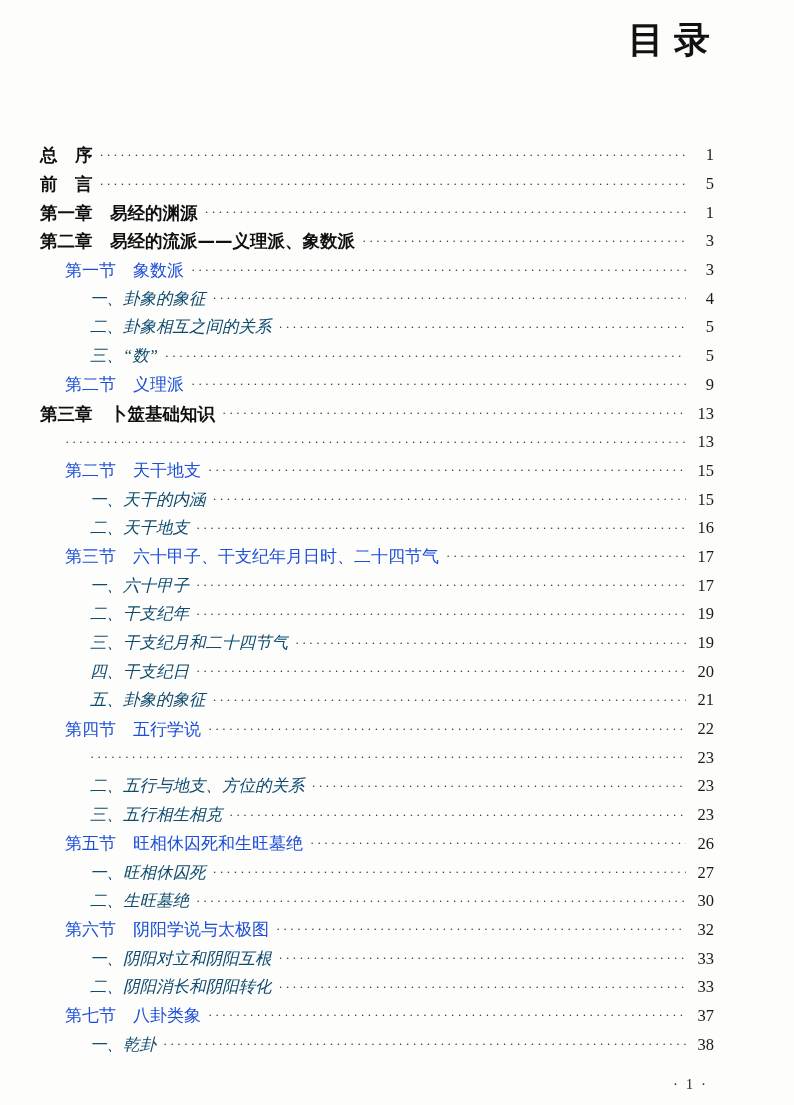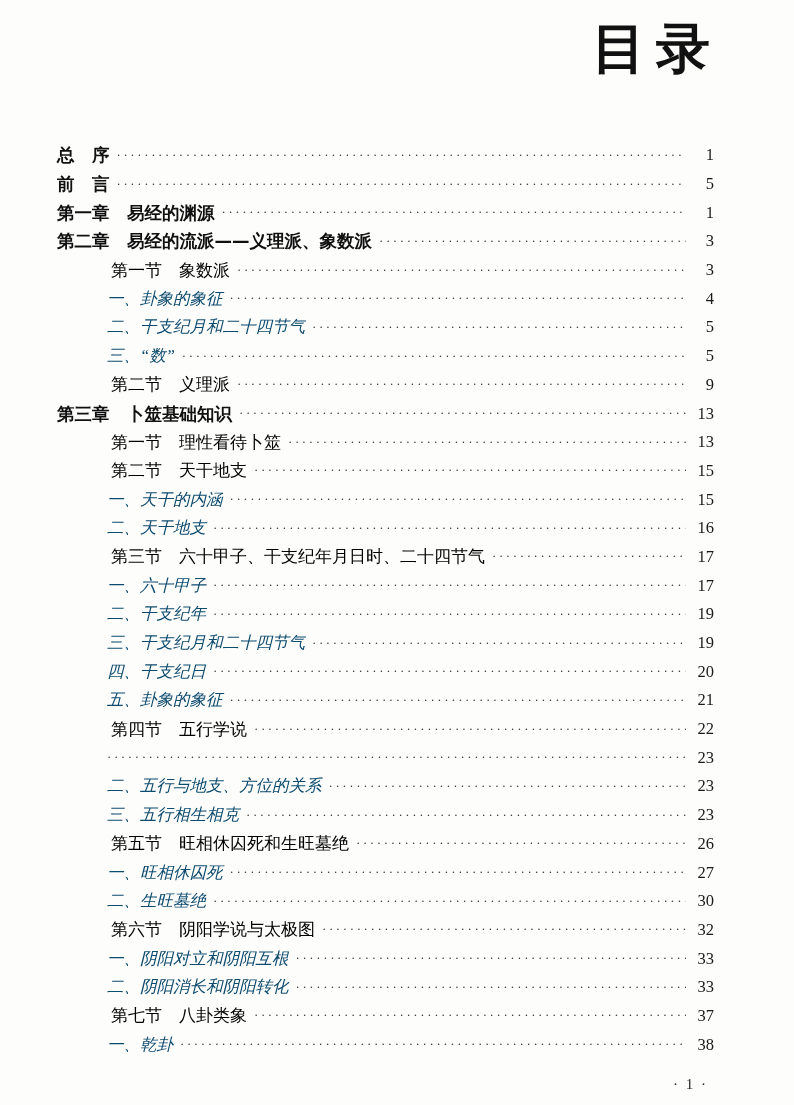--- a/index.html
+++ b/index.html
@@ -15,52 +15,51 @@
     overflow: hidden;
     font-family: "Liberation Serif", "DejaVu Serif", serif;
     color: #1c1c1c;
   }
   .page-title {
     position: absolute;
     top: 22px;
     right: 74px;
     font-family: "DejaVu Sans", "Liberation Sans", sans-serif;
     font-weight: 900;
-    font-size: 54px;
+    font-size: 36px;
     letter-spacing: 10px;
     color: #111;
     margin: 0;
     line-height: 1;
   }
   .toc {
     position: absolute;
     top: 141px;
-    left: 57px;
+    left: 40px;
     right: 80px;
   }
   .row {
     display: flex;
     align-items: center;
     height: 28.7px;
     font-size: 17px;
     white-space: nowrap;
   }
   .row.chapter .label {
     font-family: "DejaVu Sans", "Liberation Sans", sans-serif;
     font-weight: bold;
     color: #101010;
     font-size: 17.5px;
   }
   .row.section {
     padding-left: 25px;
   }
   .row.section .label {
     font-family: "Liberation Serif", "DejaVu Serif", serif;
-    color: #000000;
-    margin-left: 29px;
+    color: #1d4ed8;
   }
   .row.item {
     padding-left: 50px;
   }
   .row.item .label {
     font-style: italic;
     font-size: 16.5px;
     color: #0c4a6e;
   }
   .label {
@@ -134,21 +133,21 @@
       <span class="pagenum">3</span>
     </div>
 
     <div class="row item">
       <span class="label">一、卦象的象征</span>
       <span class="dots"></span>
       <span class="pagenum">4</span>
     </div>
 
     <div class="row item">
-      <span class="label">二、干支纪月和二十四节气</span>
+      <span class="label">二、卦象相互之间的关系</span>
       <span class="dots"></span>
       <span class="pagenum">5</span>
     </div>
 
     <div class="row item">
       <span class="label">三、“数”</span>
       <span class="dots"></span>
       <span class="pagenum">5</span>
     </div>
 
@@ -158,21 +157,20 @@
       <span class="pagenum">9</span>
     </div>
 
     <div class="row chapter">
       <span class="label">第三章　卜筮基础知识</span>
       <span class="dots"></span>
       <span class="pagenum">13</span>
     </div>
 
     <div class="row section">
-      <span class="label">第一节　理性看待卜筮</span>
       <span class="dots"></span>
       <span class="pagenum">13</span>
     </div>
 
     <div class="row section">
       <span class="label">第二节　天干地支</span>
       <span class="dots"></span>
       <span class="pagenum">15</span>
     </div>
 

